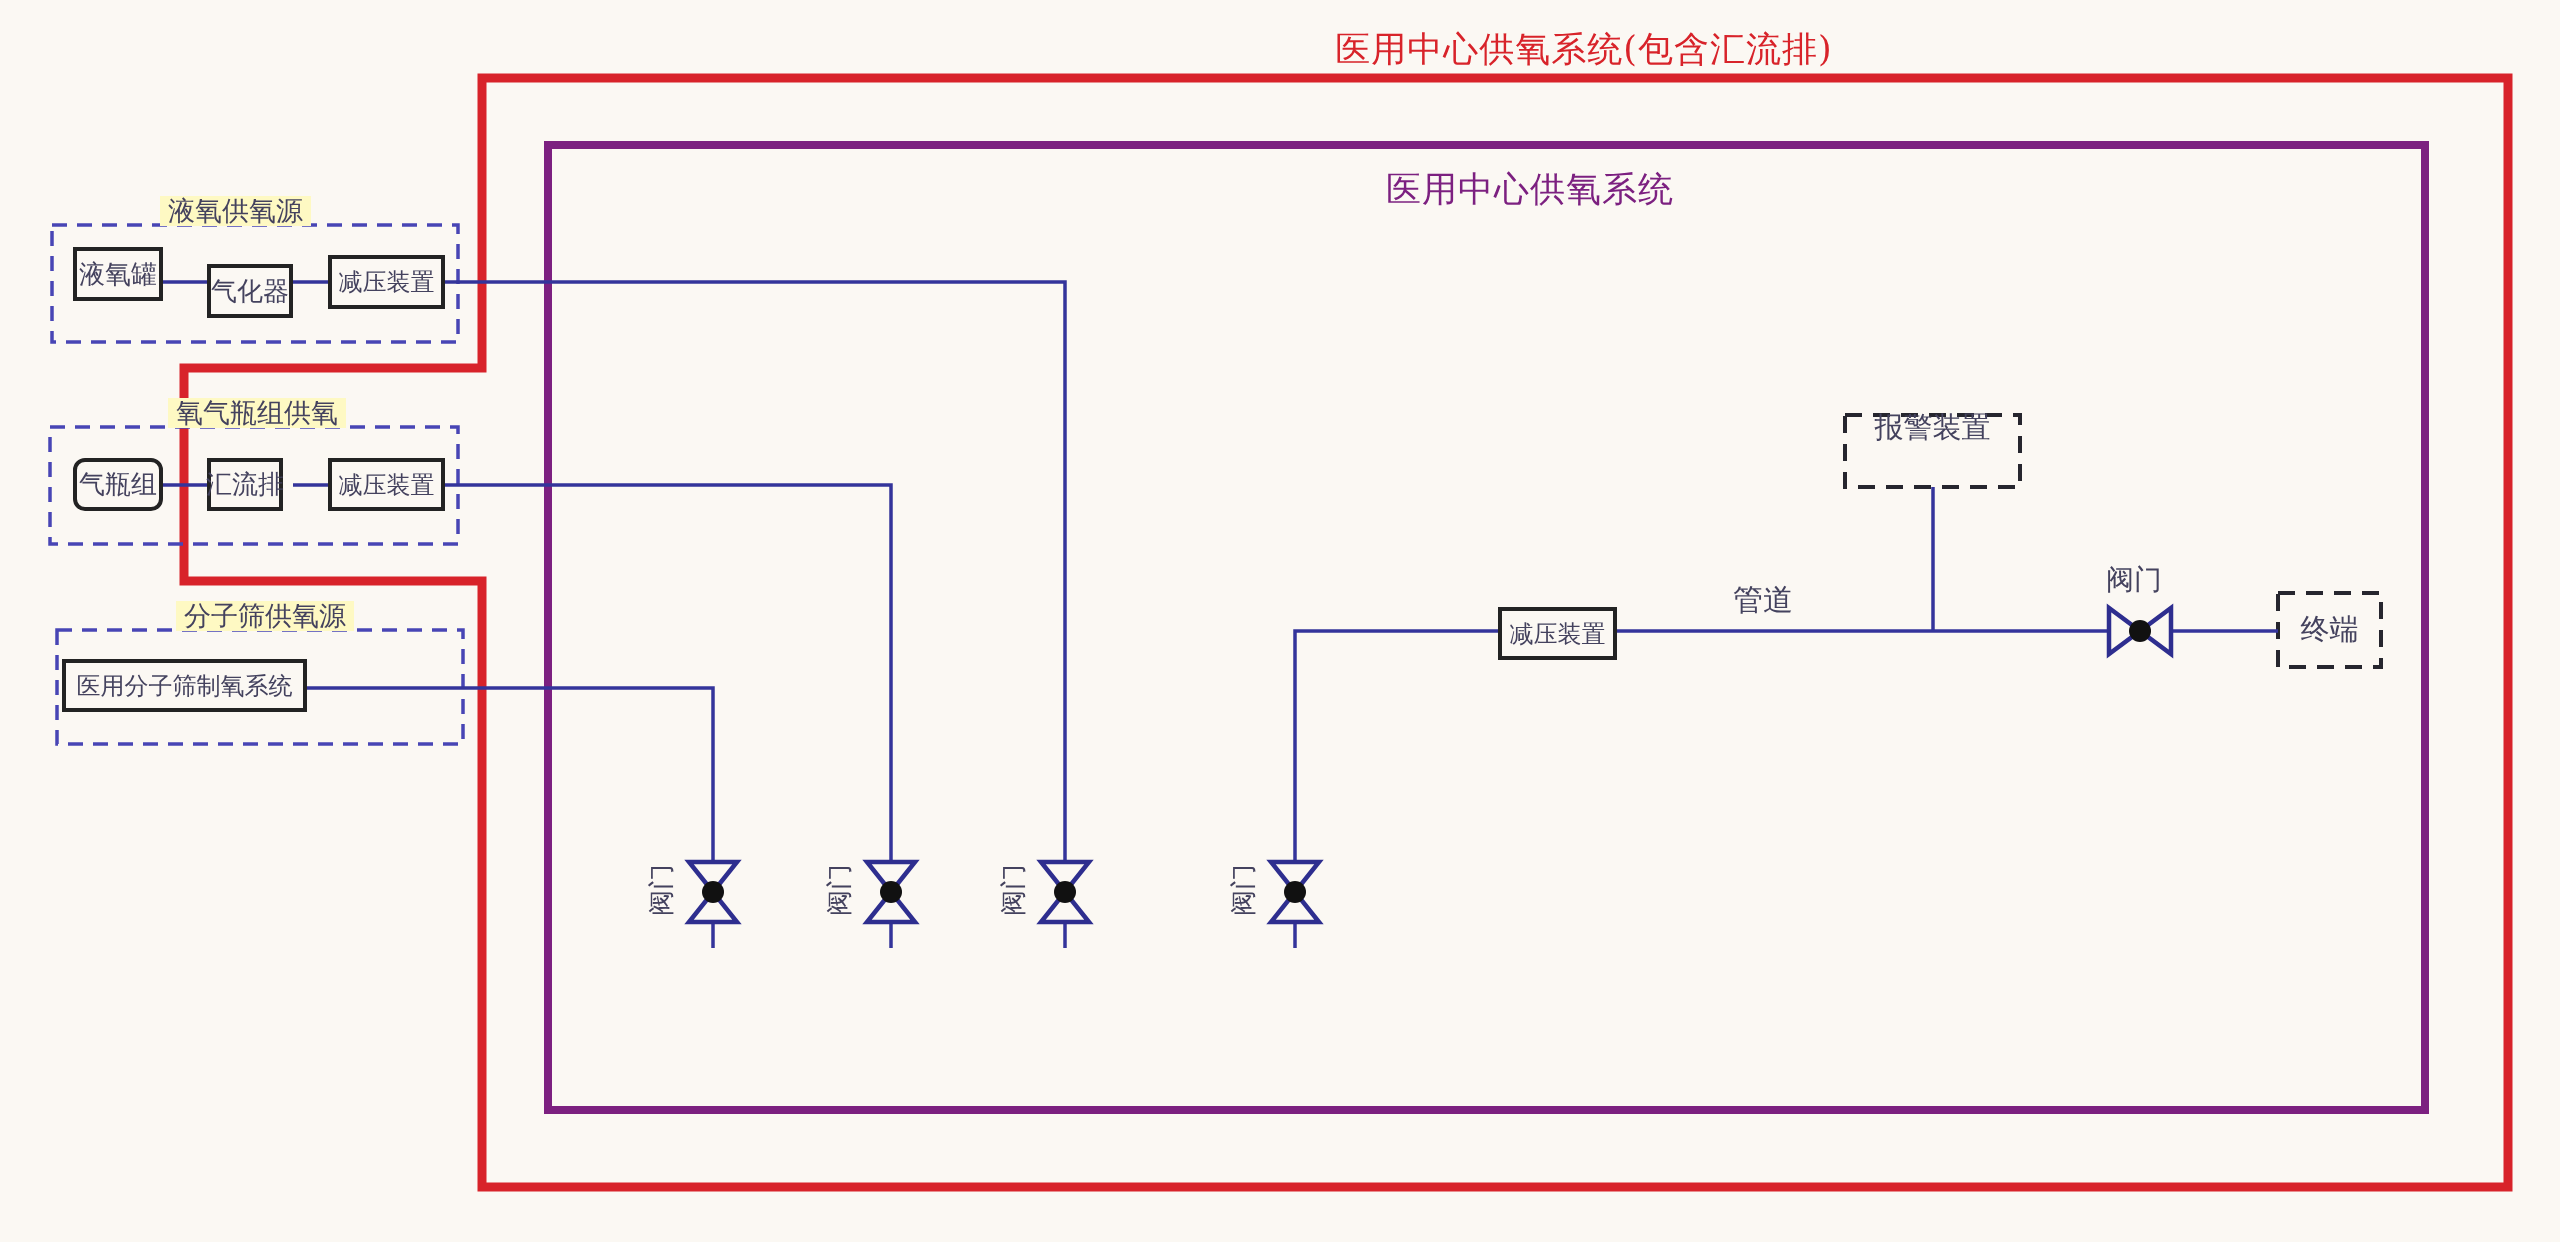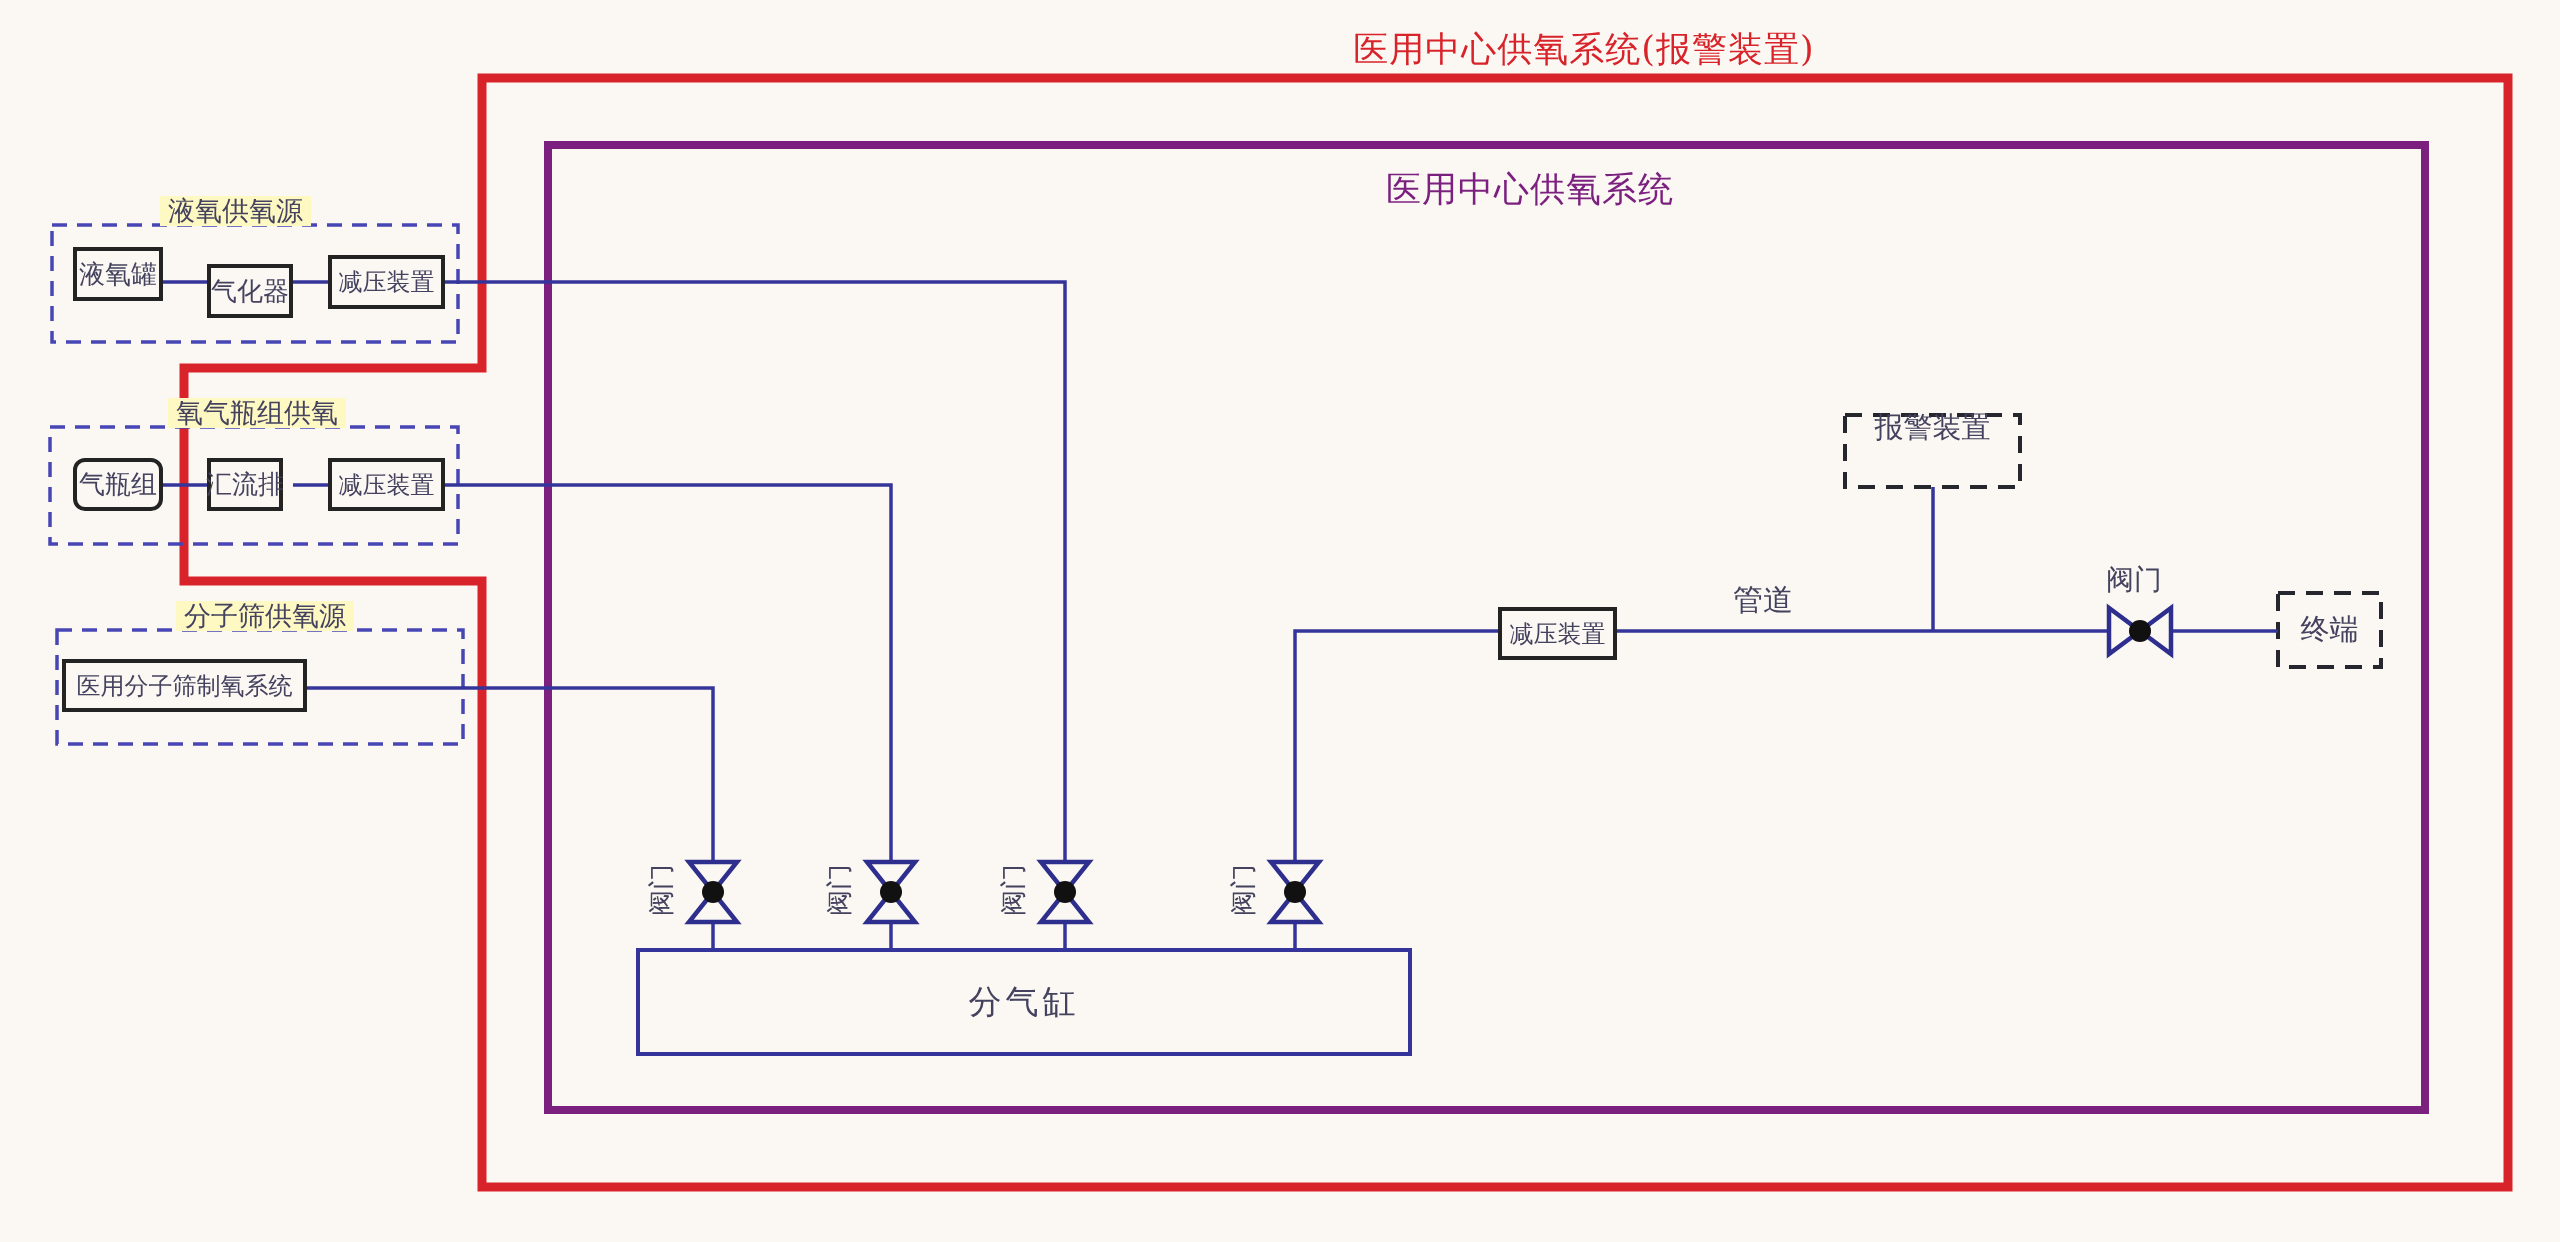--- a/index.html
+++ b/index.html
@@ -91,42 +91,41 @@
       <circle cx="713" cy="892" r="11"></circle>
       <circle cx="891" cy="892" r="11"></circle>
       <circle cx="1065" cy="892" r="11"></circle>
       <circle cx="1295" cy="892" r="11"></circle>
     </g>
 
     <path d="M2109 608 V654 L2171 608 V654 Z" stroke="#2E2E8F" stroke-width="4.5" fill="#FBF8F3"></path>
     <circle cx="2140" cy="631" r="11" fill="#111111"></circle>
   </svg>
 
-  <div class="abs title-red" style="left:1284px;top:26px;width:600px;">医用中心供氧系统(报警装置)</div>
+  <div class="abs title-red" style="left:1284px;top:26px;width:600px;">医用中心供氧系统(包含汇流排)</div>
   <div class="abs title-purple" style="left:1250px;top:154px;width:560px;">医用中心供氧系统</div>
 
   <div class="abs box-title" style="left:160px;top:196px;">液氧供氧源</div>
   <div class="abs solid-box" style="left:73px;top:247px;width:90px;height:54px;">液氧罐</div>
   <div class="abs solid-box" style="left:207px;top:255px;width:86px;height:54px;margin-top:9px;">气化器</div>
   <div class="abs solid-box" style="left:328px;top:255px;width:117px;height:54px;font-size:24px;">减压装置</div>
 
   <div class="abs box-title" style="left:168px;top:398px;">氧气瓶组供氧</div>
   <div class="abs solid-box" style="left:73px;top:458px;width:90px;height:53px;border-radius:12px;">气瓶组</div>
   <div class="abs solid-box" style="left:207px;top:458px;width:76px;height:53px;">汇流排</div>
   <div class="abs solid-box" style="left:328px;top:458px;width:117px;height:53px;font-size:24px;">减压装置</div>
 
   <div class="abs box-title" style="left:176px;top:601px;">分子筛供氧源</div>
   <div class="abs solid-box" style="left:62px;top:659px;width:245px;height:53px;font-size:24px;">医用分子筛制氧系统</div>
 
   <div class="abs valve-label" style="left:621px;top:875px;width:80px;height:30px;">阀门</div>
   <div class="abs valve-label" style="left:799px;top:875px;width:80px;height:30px;">阀门</div>
   <div class="abs valve-label" style="left:973px;top:875px;width:80px;height:30px;">阀门</div>
   <div class="abs valve-label" style="left:1203px;top:875px;width:80px;height:30px;">阀门</div>
 
-  <div class="abs dist-box" style="left:636px;top:948px;width:776px;height:108px;">分气缸</div>
 
   <div class="abs solid-box" style="left:1498px;top:607px;width:119px;height:53px;font-size:24px;">减压装置</div>
   <div class="abs plain-label" style="left:1700px;top:580px;width:126px;">管道</div>
   <div class="abs dashed-text" style="left:1845px;top:392px;width:175px;height:72px;">报警装置</div>
   <div class="abs plain-label" style="left:2074px;top:561px;width:120px;font-size:28px;">阀门</div>
   <div class="abs dashed-text" style="left:2278px;top:593px;width:103px;height:74px;">终端</div>
 
 </div>
 
 </body></html>

